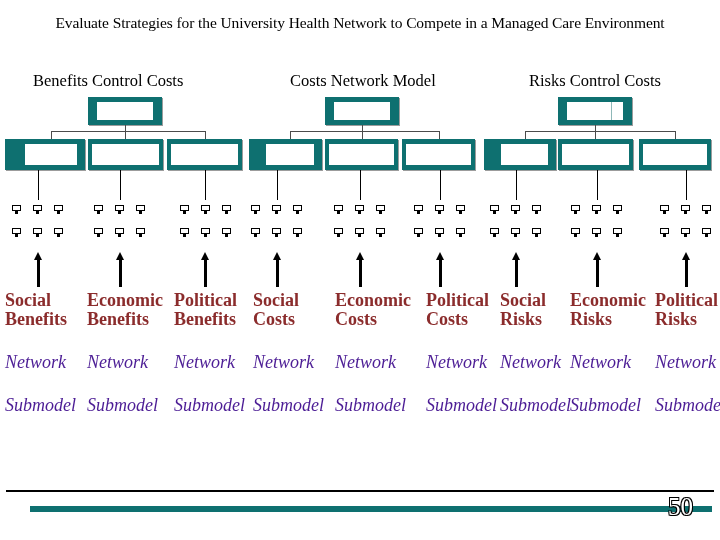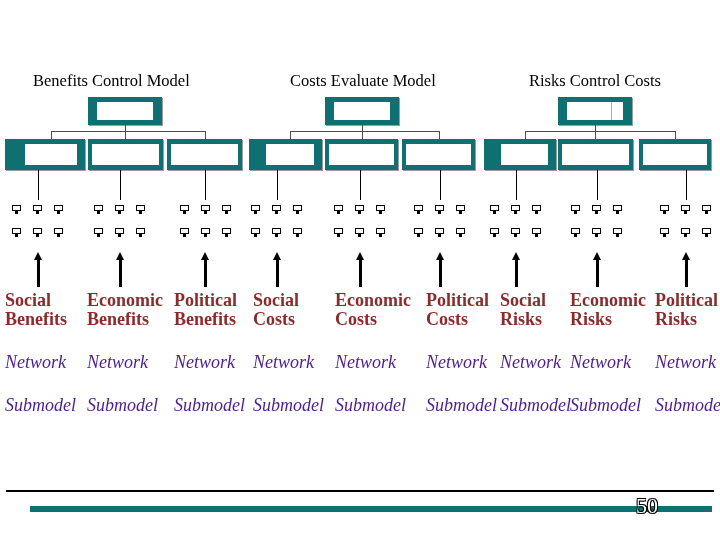--- a/index.html
+++ b/index.html
@@ -163,38 +163,39 @@
   .footer-rule-teal {
     position: absolute;
     left: 30px;
     top: 506px;
     width: 682px;
     height: 6px;
     background: #0e7070;
   }
   .page-number {
     position: absolute;
-    left: 636px;
+    left: 668px;
     top: 493px;
-    font-size: 22px;
+    font-size: 25px;
     color: #ffffff;
     text-shadow:
       -1px -1px 0 #000, 1px -1px 0 #000,
       -1px  1px 0 #000, 1px  1px 0 #000;
     white-space: nowrap;
   }
 </style>
 </head>
 <body>
 
 <div id="slide">
 
+  <div class="slide-title">Evaluate Strategies for the University Health Network to Compete in a Managed Care Environment</div>
 
   <div id="diagram">
-      <div class="group-heading" style="left: 33px;">Benefits Control Model</div>
+      <div class="group-heading" style="left: 33px;">Benefits Control Costs</div>
       <div class="tealbox" style="left: 88px; top: 97px; width: 74px; height: 28px;">
         <div class="inner" style="left: 9px; top: 5px; width: 56px; height: 18px;"></div>
       </div>
       <div class="vline" style="left: 125px; top: 125px; height: 14px;"></div>
       <div class="hline" style="left: 51px; top: 131px; width: 154px;"></div>
       <div class="vline" style="left: 51px; top: 131px; height: 8px;"></div>
       <div class="vline" style="left: 205px; top: 131px; height: 8px;"></div>
       <div class="tealbox" style="left: 5px; top: 139px; width: 80px; height: 31px;">
         <div class="inner" style="left: 20px; top: 5px; width: 52px; height: 21px;"></div>
       </div>
@@ -308,21 +309,21 @@
       <div class="uparrow" style="left: 201px; top: 252px;">
         <div class="head"></div>
         <div class="shaft"></div>
       </div>
       <div class="leaf-label" style="left: 174px;">
         <span class="l1">Political</span>
         <span class="l2">Benefits</span>
         <span class="l3">Network</span>
         <span class="l4">Submodel</span>
       </div>
-      <div class="group-heading" style="left: 290px;">Costs Evaluate Model</div>
+      <div class="group-heading" style="left: 290px;">Costs Network Model</div>
       <div class="tealbox" style="left: 325px; top: 97px; width: 74px; height: 28px;">
         <div class="inner" style="left: 9px; top: 5px; width: 56px; height: 18px;"></div>
       </div>
       <div class="vline" style="left: 362px; top: 125px; height: 14px;"></div>
       <div class="hline" style="left: 290px; top: 131px; width: 149px;"></div>
       <div class="vline" style="left: 290px; top: 131px; height: 8px;"></div>
       <div class="vline" style="left: 439px; top: 131px; height: 8px;"></div>
       <div class="tealbox" style="left: 249px; top: 139px; width: 73px; height: 31px;">
         <div class="inner" style="left: 17px; top: 5px; width: 48px; height: 21px;"></div>
       </div>

